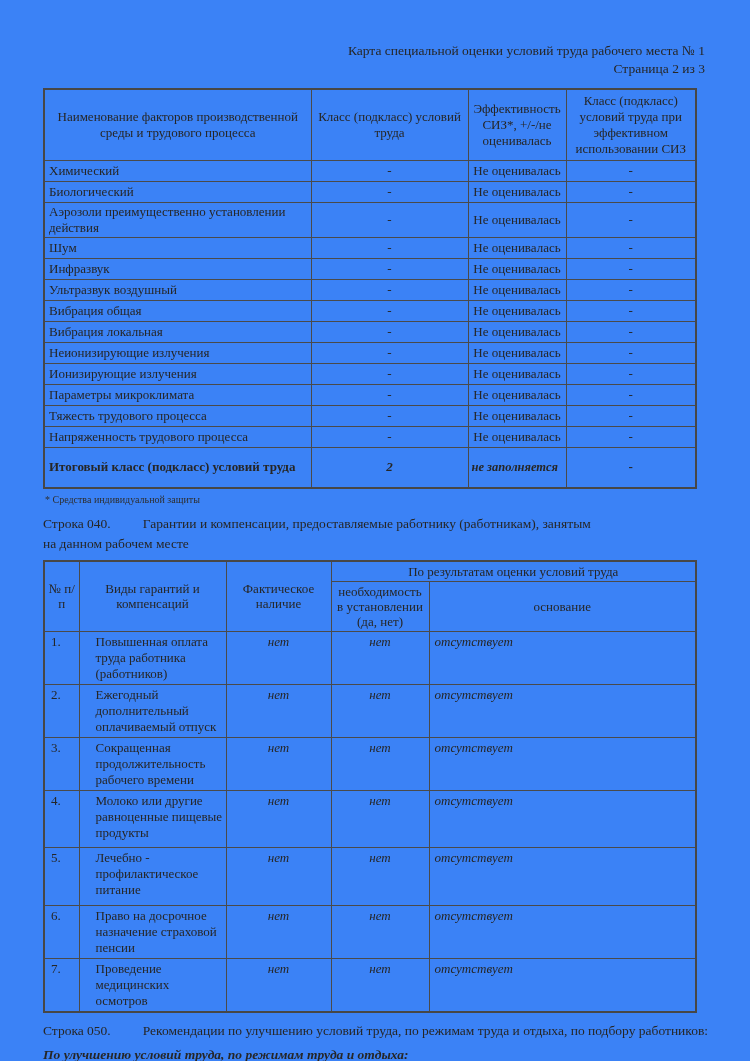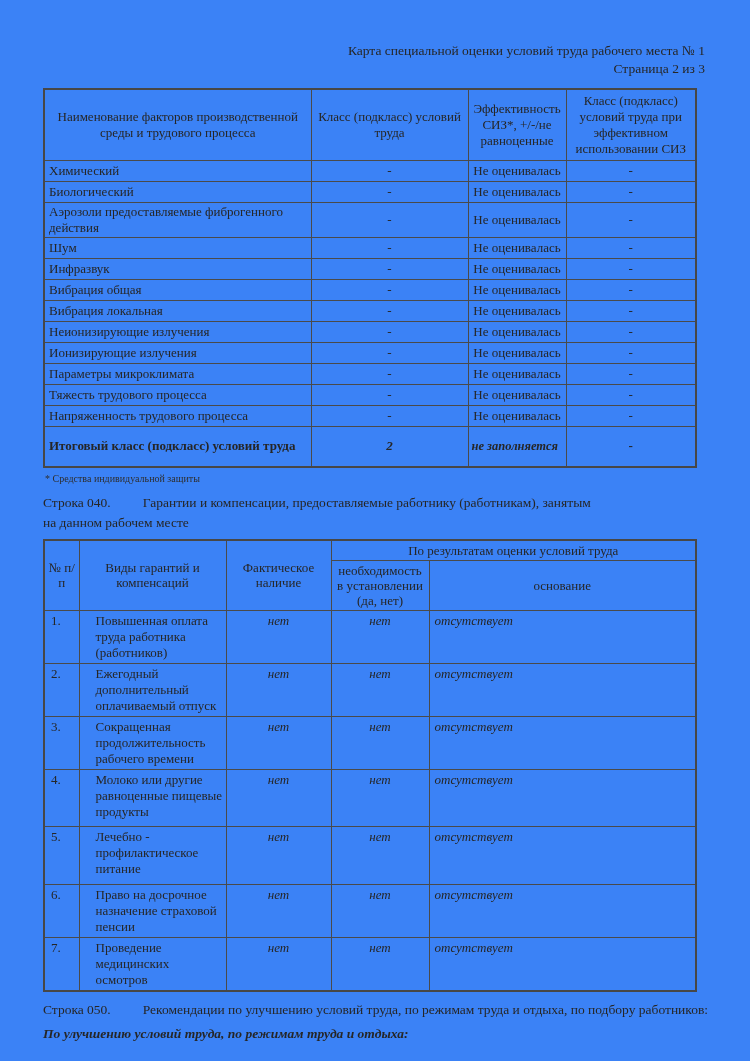--- a/index.html
+++ b/index.html
@@ -103,51 +103,57 @@
     <colgroup>
       <col style="width:267px">
         <col style="width:157px">
         <col style="width:98px">
         <col style="width:130px">
     </colgroup>
     <thead>
       <tr>
         <th>Наименование факторов производственной среды и трудового процесса</th>
         <th>Класс (подкласс) условий труда</th>
-        <th>Эффективность СИЗ*, +/-/не равноценные</th>
+        <th>Эффективность СИЗ*, +/-/не оценивалась</th>
         <th>Класс (подкласс) условий труда при эффективном использовании СИЗ</th>
       </tr>
     </thead>
     <tbody>
       <tr>
         <td class="name">Химический</td>
         <td class="val">-</td>
         <td class="val">Не оценивалась</td>
         <td class="val">-</td>
       </tr>
       <tr>
         <td class="name">Биологический</td>
         <td class="val">-</td>
         <td class="val">Не оценивалась</td>
         <td class="val">-</td>
       </tr>
       <tr class="h2">
-        <td class="name">Аэрозоли предоставляемые фиброгенного действия</td>
+        <td class="name">Аэрозоли преимущественно установлении действия</td>
         <td class="val">-</td>
         <td class="val">Не оценивалась</td>
         <td class="val">-</td>
       </tr>
       <tr>
         <td class="name">Шум</td>
         <td class="val">-</td>
         <td class="val">Не оценивалась</td>
         <td class="val">-</td>
       </tr>
       <tr>
         <td class="name">Инфразвук</td>
+        <td class="val">-</td>
+        <td class="val">Не оценивалась</td>
+        <td class="val">-</td>
+      </tr>
+      <tr>
+        <td class="name">Ультразвук воздушный</td>
         <td class="val">-</td>
         <td class="val">Не оценивалась</td>
         <td class="val">-</td>
       </tr>
       <tr>
         <td class="name">Вибрация общая</td>
         <td class="val">-</td>
         <td class="val">Не оценивалась</td>
         <td class="val">-</td>
       </tr>

